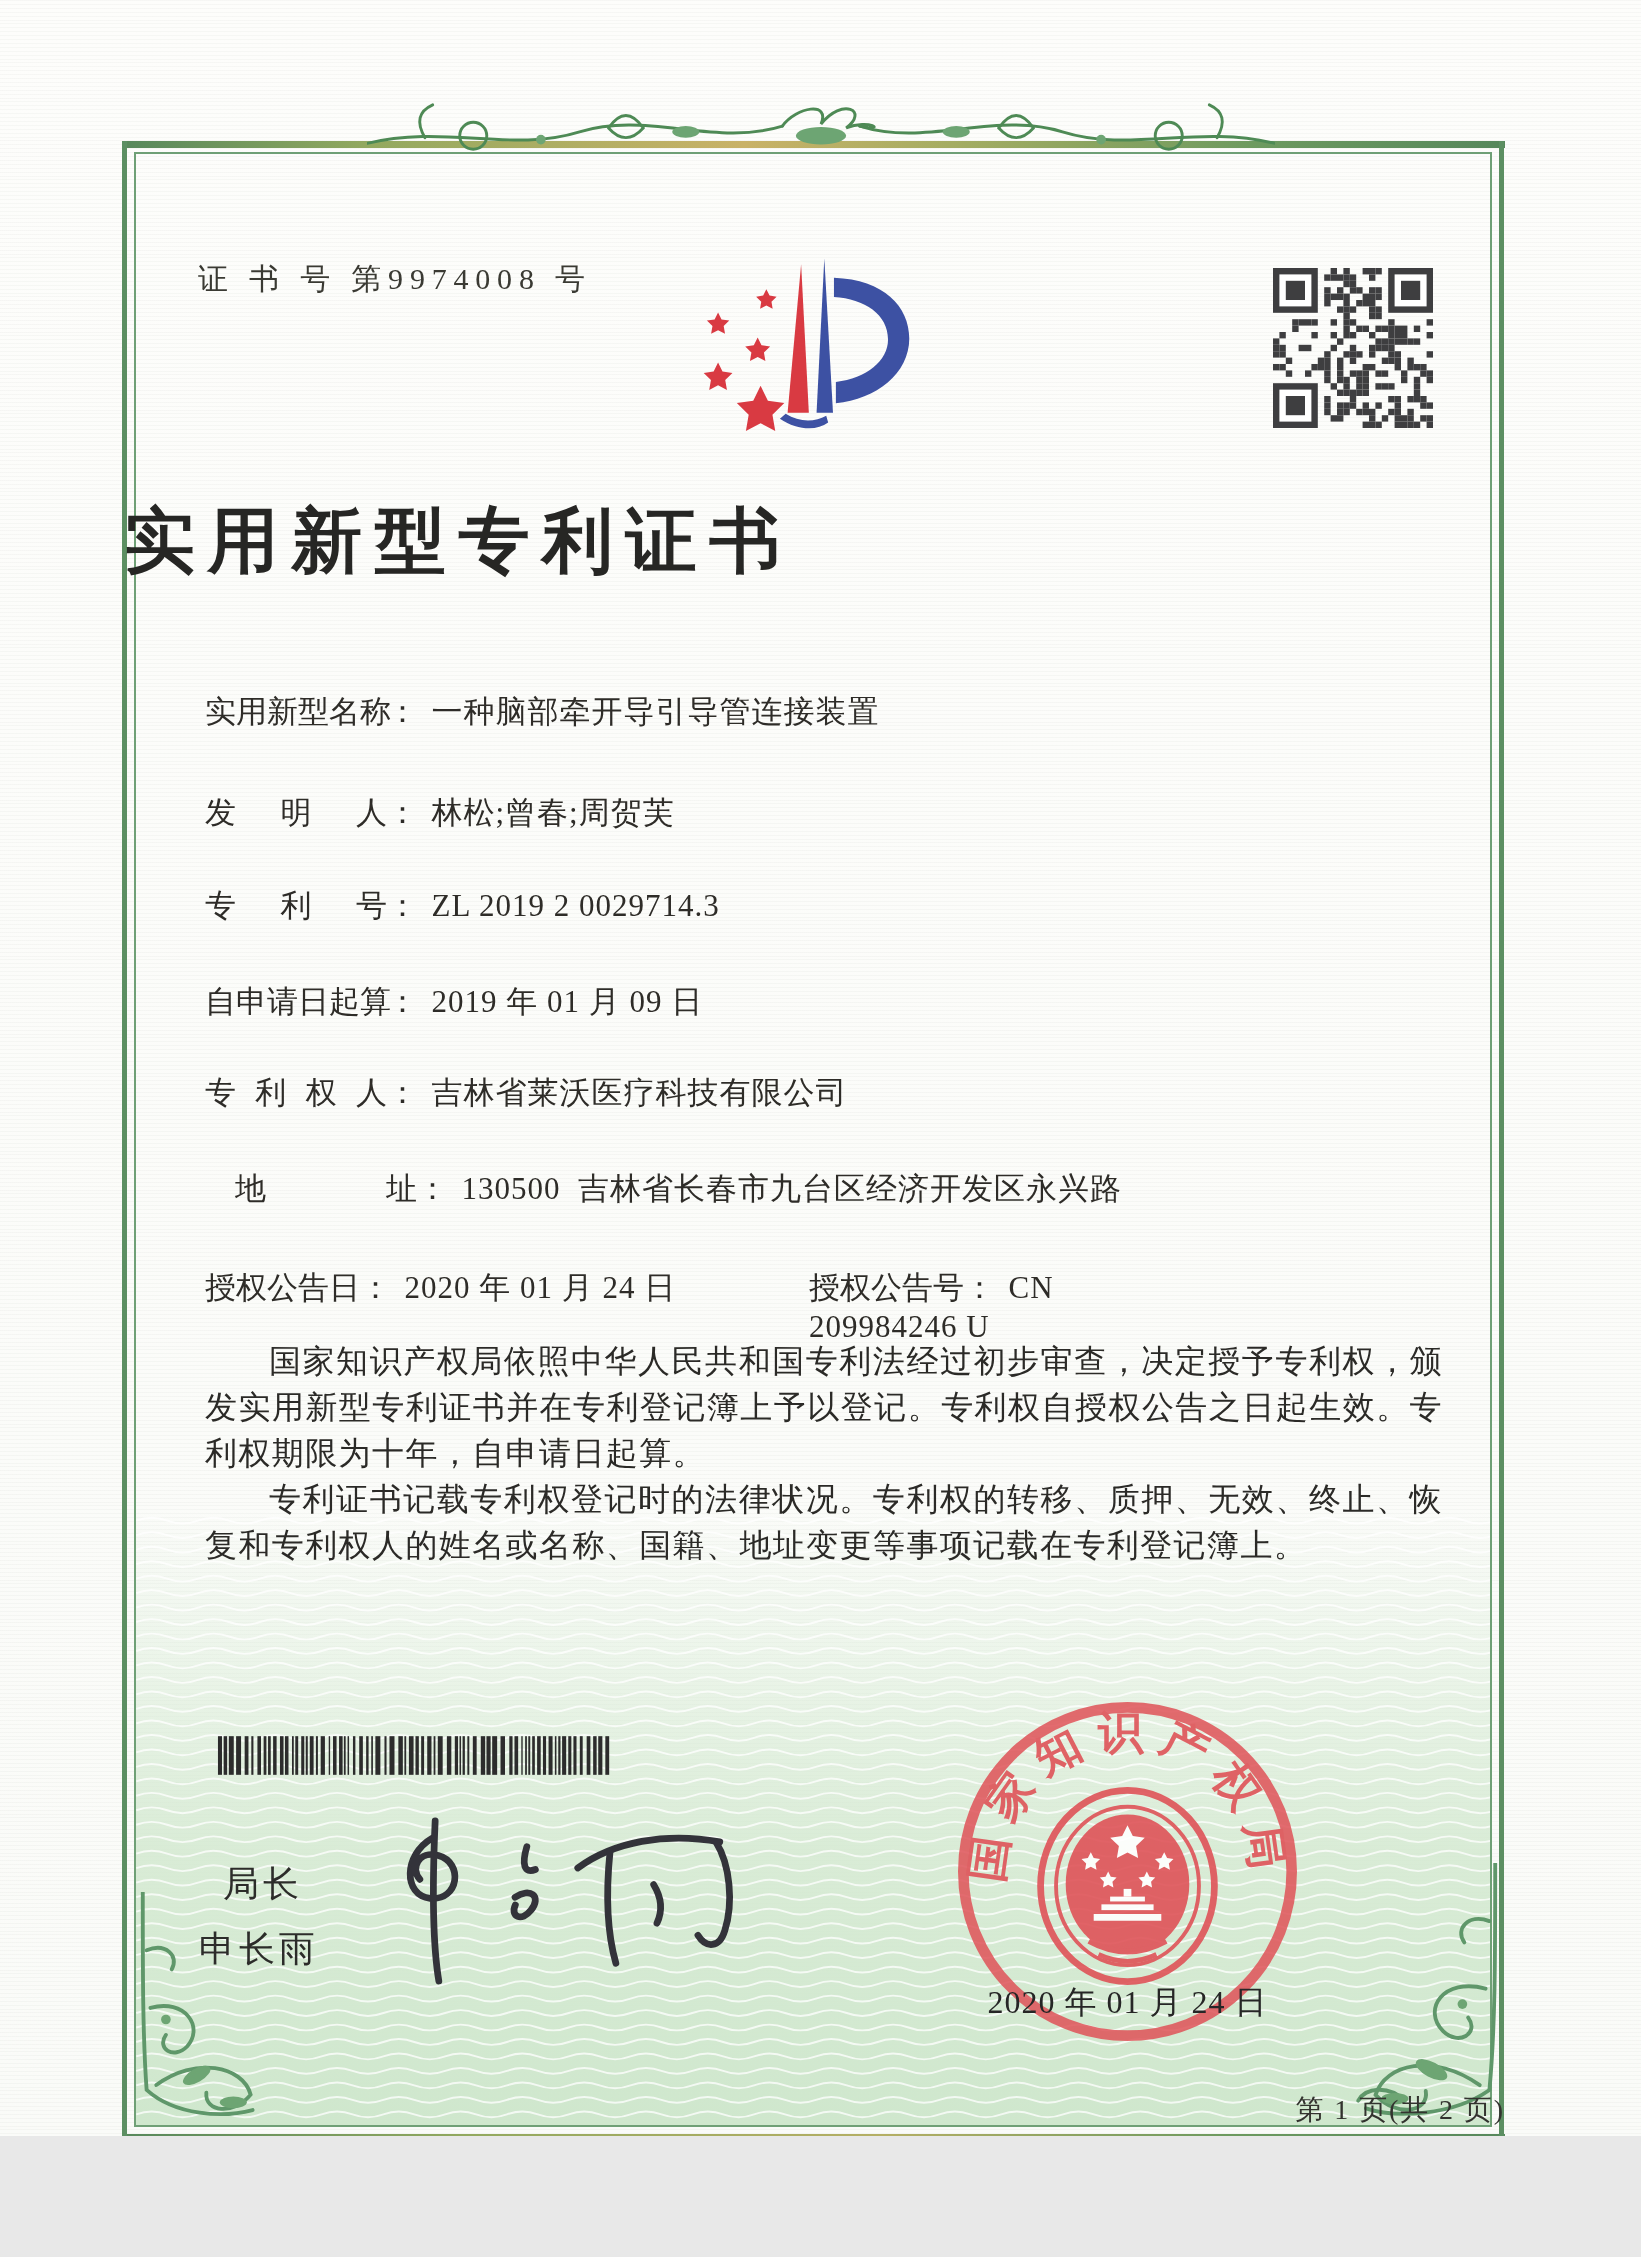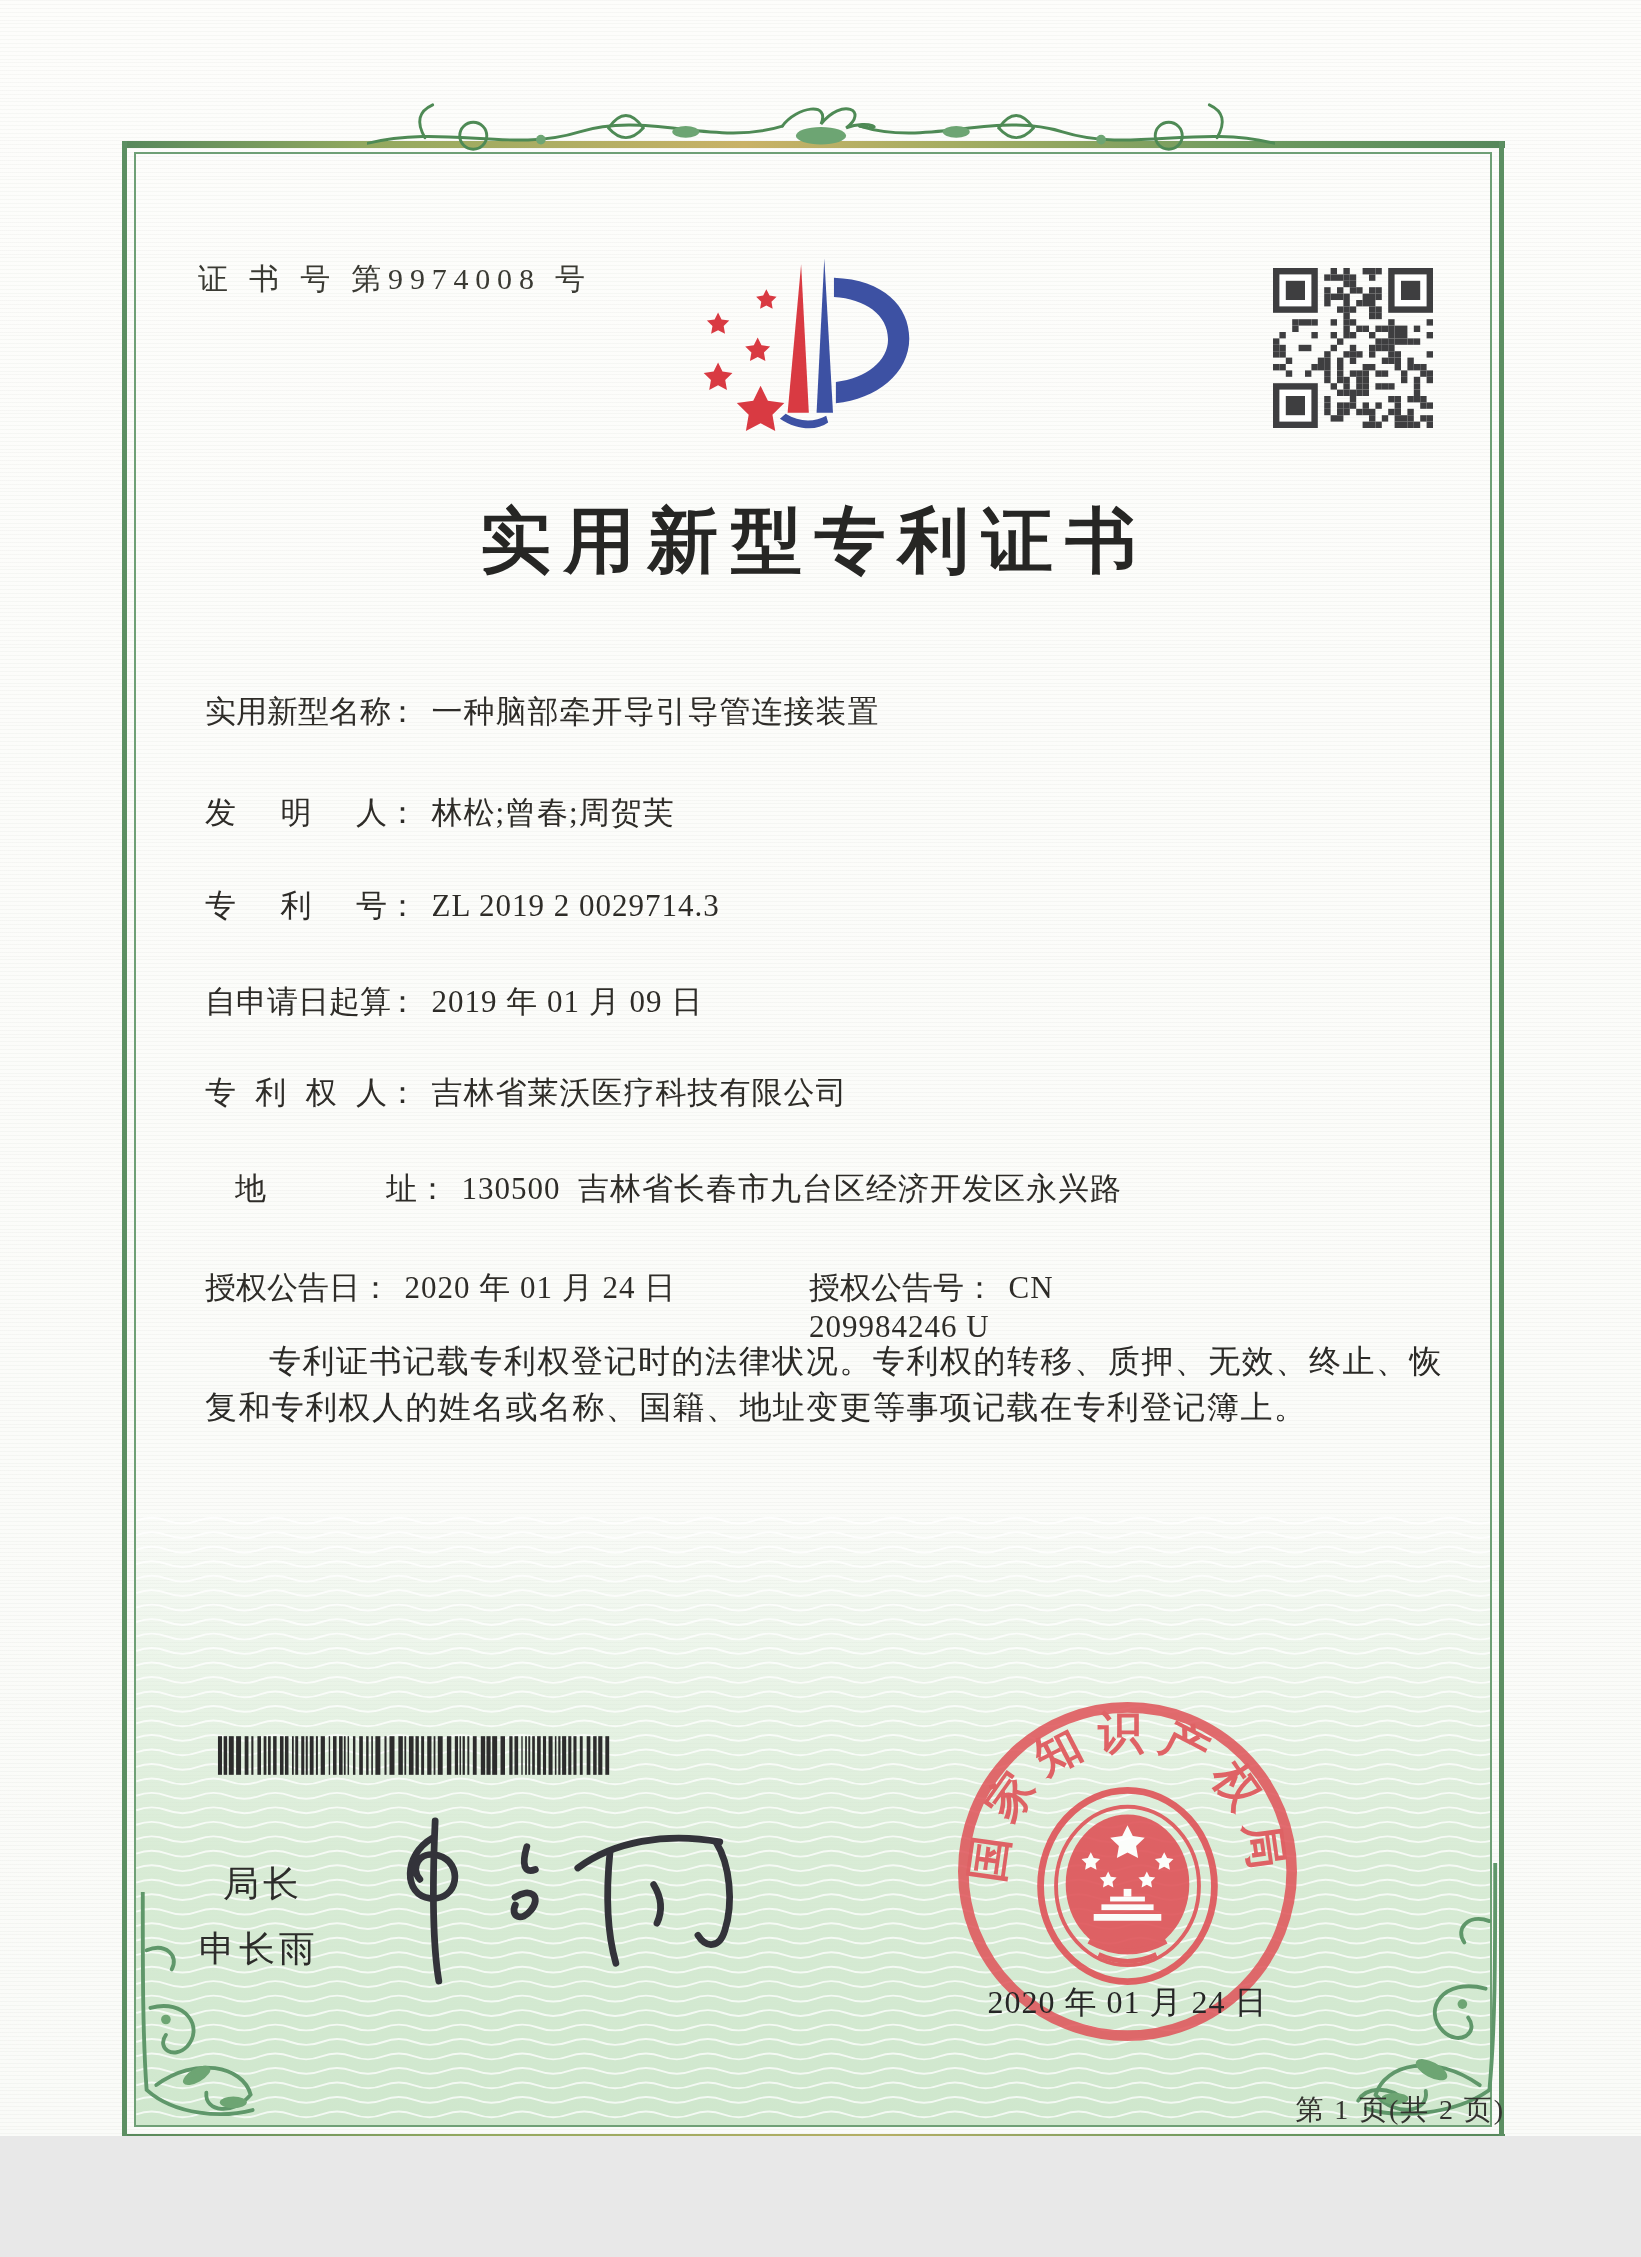--- a/index.html
+++ b/index.html
@@ -29,21 +29,21 @@
                rgba(209,232,206,0.8) 55%, #cfe7cd 100%); }
   .green-zone svg { position:absolute; left:0; top:0; }
 
   .ornament { position:absolute; pointer-events:none; }
 
   
   .cert-no { position:absolute; left:198px; top:259px; font-size:30px; letter-spacing:6.8px;
     color:#3a3a33; }
   .logo { position:absolute; left:664px; top:239px; }
   .qr   { position:absolute; left:1273px; top:268px; }
-  .title { position:absolute; left:124px; top:494px; width:1381px; text-align:center;
+  .title { position:absolute; left:124px; top:494px; width:1381px; text-align:left;
     font-size:71px; font-weight:bold; letter-spacing:12.6px; color:#262624; }
 
   
   .row { position:absolute; left:205px; font-size:31px; color:#2e2c28; white-space:nowrap; }
   .fl { display:inline-block; width:182px; text-align:justify; text-align-last:justify;
         vertical-align:bottom; }
   .colon { display:inline-block; }
   .fv { margin-left:13.5px; white-space:pre-wrap; letter-spacing:1px; }
   .grant-right { position:absolute; left:604px; }
 
@@ -380,20 +380,21 @@
   <div class="row" style="top:1168px;margin-left:30px;">
     <span class="fl">地址</span><span class="colon">：</span><span class="fv">130500  吉林省长春市九台区经济开发区永兴路</span>
   </div>
 
   <div class="row" style="top:1267px;">
     <span>授权公告日</span><span class="colon">：</span><span class="fv">2020 年 01 月 24 日</span>
     <span class="grant-right"><span>授权公告号</span><span class="colon">：</span><span class="fv">CN 209984246 U</span></span>
   </div>
 
   <div class="body-text">
+    <p>国家知识产权局依照中华人民共和国专利法经过初步审查，决定授予专利权，颁发实用新型专利证书并在专利登记簿上予以登记。专利权自授权公告之日起生效。专利权期限为十年，自申请日起算。</p>
     <p>专利证书记载专利权登记时的法律状况。专利权的转移、质押、无效、终止、恢复和专利权人的姓名或名称、国籍、地址变更等事项记载在专利登记簿上。</p>
   </div>
 
   <svg class="barcode" id="barcode" width="401" height="39" viewBox="0 0 415 40">
       <rect x="1" y="0" width="4.156946086883545" height="40" fill="#2c2c2c"></rect>
       <rect x="6.872233486175538" y="0" width="3.6189174890518188" height="40" fill="#2c2c2c"></rect>
       <rect x="12.243811345100404" y="0" width="5.10283043384552" height="40" fill="#2c2c2c"></rect>
       <rect x="19.765456247329713" y="0" width="5.135125064849854" height="40" fill="#2c2c2c"></rect>
       <rect x="28.635341215133668" y="0" width="3.9307374000549316" height="40" fill="#2c2c2c"></rect>
       <rect x="35.507921648025516" y="0" width="2.1907357215881347" height="40" fill="#2c2c2c"></rect>

